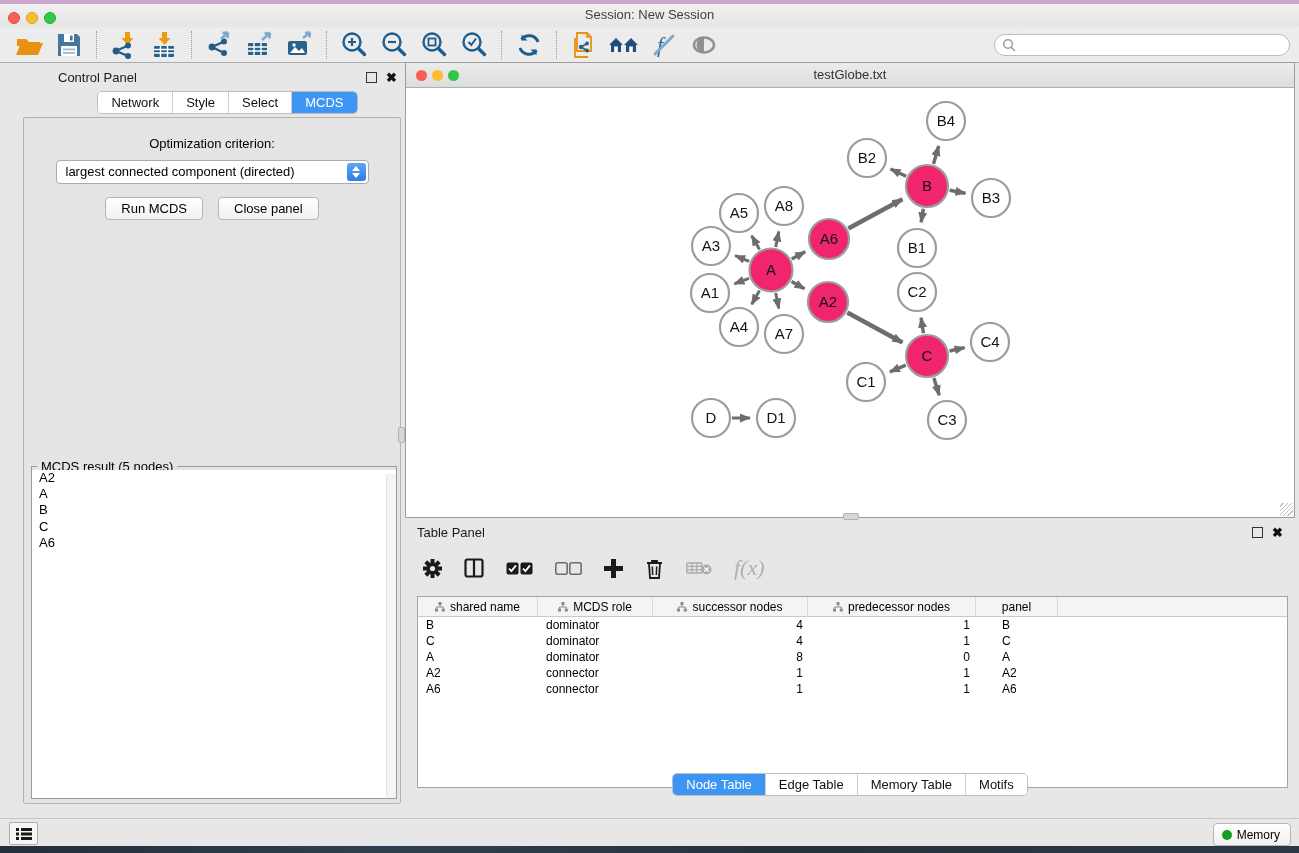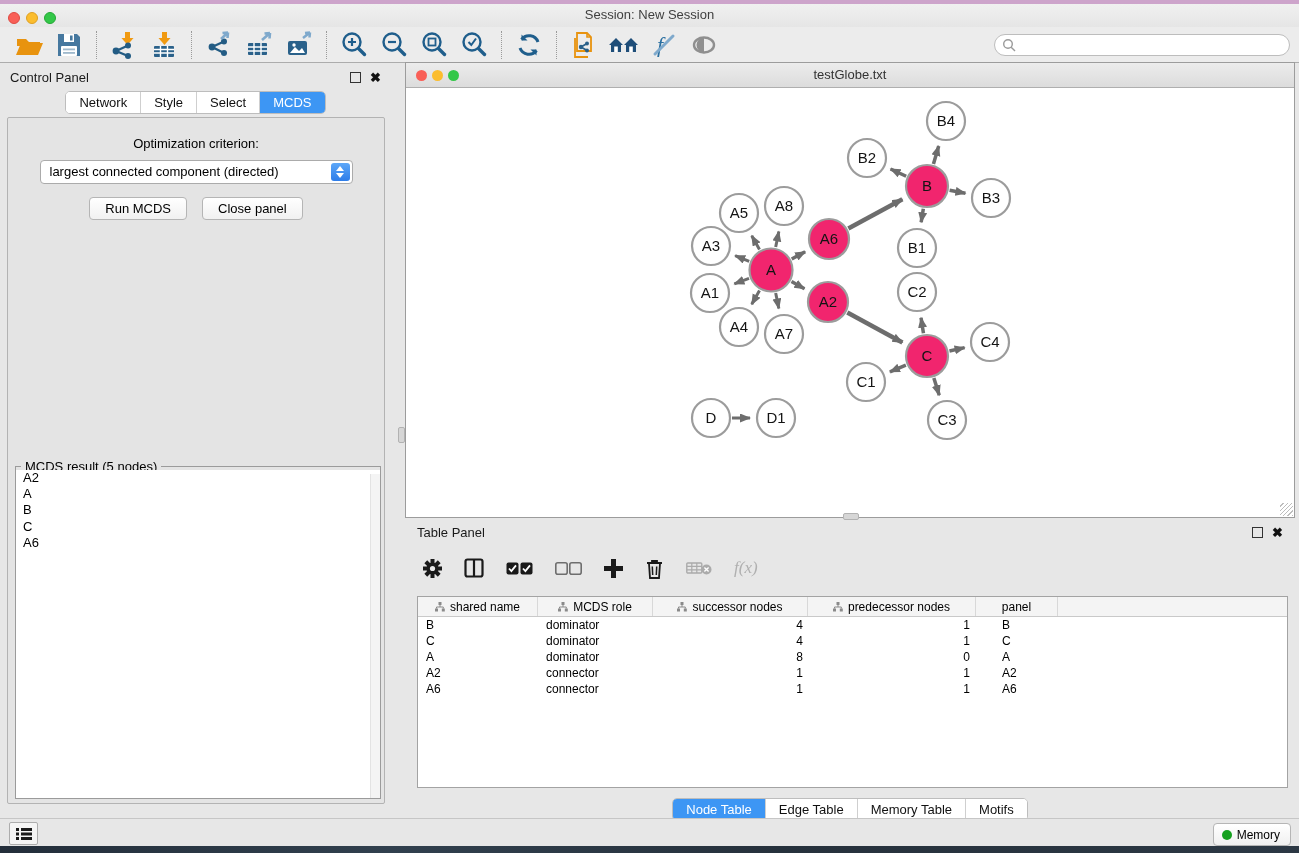--- a/index.html
+++ b/index.html
@@ -20,21 +20,21 @@
 .toolbar { position:absolute; left:0; top:27px; width:100%; height:36px; background:#ECECEC;
   border-bottom:1px solid #ACACAC; display:flex; align-items:center; padding:0 9px; }
 .tbtn { width:40px; height:32px; display:flex; align-items:center; justify-content:center; flex:0 0 auto;}
 .tsep { width:1px; height:28px; border-left:1px dotted #9A9A9A; margin:0 7px; flex:0 0 auto;}
 .searchbox { margin-left:auto; width:296px; height:22px; background:#FFF; border:1px solid #BDBDBD;
   border-radius:12px; position:relative; }
 .searchbox input{ position:absolute; left:26px; top:1px; width:260px; height:18px; border:none; outline:none; font-size:12px; background:transparent;}
 .search-glyph { position:absolute; left:7px; top:3px; }
 
 
-.control-panel { position:absolute; left:0; top:63px; width:391px; height:755px; }
+.control-panel { position:absolute; left:16px; top:63px; width:391px; height:755px;padding-left:32px; }
 .cp-header { height:28px; display:flex; align-items:center; padding:0 10px; }
 .panel-title { font-size:13px; color:#1A1A1A; }
 .panel-float { margin-left:auto; width:11px; height:11px; border:1.5px solid #333; margin-right:9px; cursor:pointer;}
 .panel-close { font-size:13px; font-weight:bold; color:#111; cursor:pointer; line-height:11px;}
 .tabrow { display:flex; justify-content:center; }
 .tabgroup { display:flex; border:1px solid #BDBDBD; border-radius:5px; overflow:hidden; background:#FFF; height:23px;}
 .tab { padding:0 13px; font-size:13px; line-height:21px; color:#111; background:#FFF; border-right:1px solid #CFCFCF; cursor:pointer;}
 .tab:last-child{ border-right:none; }
 .tab.active { background:#3D96F4; color:#FFF; }
 .cp-body { position:absolute; left:7px; top:54px; width:378px; height:687px;
@@ -69,31 +69,31 @@
   background:repeating-linear-gradient(135deg,transparent,transparent 2px,#ADADAD 2px,#ADADAD 3px); opacity:.8;}
 .edge-handle-left { position:absolute; left:398px; top:427px; width:7px; height:16px; background:#D6D6D6; border:1px solid #B2B2B2; border-radius:2px;}
 .edge-handle-bottom { position:absolute; left:843px; top:513px; width:16px; height:7px; background:#D6D6D6; border:1px solid #B2B2B2; border-radius:2px;}
 
 
 .table-panel { position:absolute; left:405px; top:519px; width:890px; height:297px; }
 .tp-header { height:27px; display:flex; align-items:center; padding:0 12px; }
 .tp-toolbar { height:44px; display:flex; align-items:center; padding-left:18px; gap:22px; }
 .tico { display:flex; align-items:center; justify-content:center; cursor:pointer;}
 .tico.disabled { cursor:default; }
-.fx { font-family:"Liberation Serif",serif; font-style:italic; font-size:17px; color:#B0B0B0; }
+.fx { font-family:"Liberation Serif",serif; font-style:italic; font-size:22px; color:#B0B0B0; }
 .tp-table { position:absolute; left:12px; right:7px; top:77px; height:192px; background:#FFF;
   border:1px solid #A3A3A3; overflow:hidden; }
 .thead { display:flex; height:20px; background:#F4F4F4; border-bottom:1px solid #C9C9C9; }
 .th { display:flex; align-items:center; justify-content:center; gap:5px; font-size:12px; color:#000;
   border-right:1px solid #D8D8D8; height:100%; cursor:pointer;}
 .th:last-child { border-right:none; }
 .trow { display:flex; height:16px; }
 .td { font-size:12px; color:#000; line-height:16px; white-space:nowrap; overflow:hidden; }
 
-.tp-tabs { position:absolute; left:0; right:0; top:279px; display:flex; justify-content:center; }
+.tp-tabs { position:absolute; left:0; right:0; top:254px; display:flex; justify-content:center; }
 
 
 .statusbar { position:absolute; left:0; top:818px; width:100%; height:28px;
   border-top:1px solid #C6C6C6; background:#E7E7E7; }
 .list-btn { position:absolute; left:9px; top:3px; width:29px; height:23px; background:#F5F5F5;
   border:1px solid #ADADAD; border-radius:2px; display:flex; align-items:center; justify-content:center; cursor:pointer;}
 .memory-btn { position:absolute; right:8px; top:4px; height:23px; padding:0 10px 0 8px;
   background:linear-gradient(#FFF,#F0F0F0); border:1px solid #B5B5B5; border-radius:4px;
   display:flex; align-items:center; gap:5px; font-size:12px; color:#000; cursor:pointer;}
 .memdot { width:10px; height:10px; border-radius:50%; background:#14A01E; }

